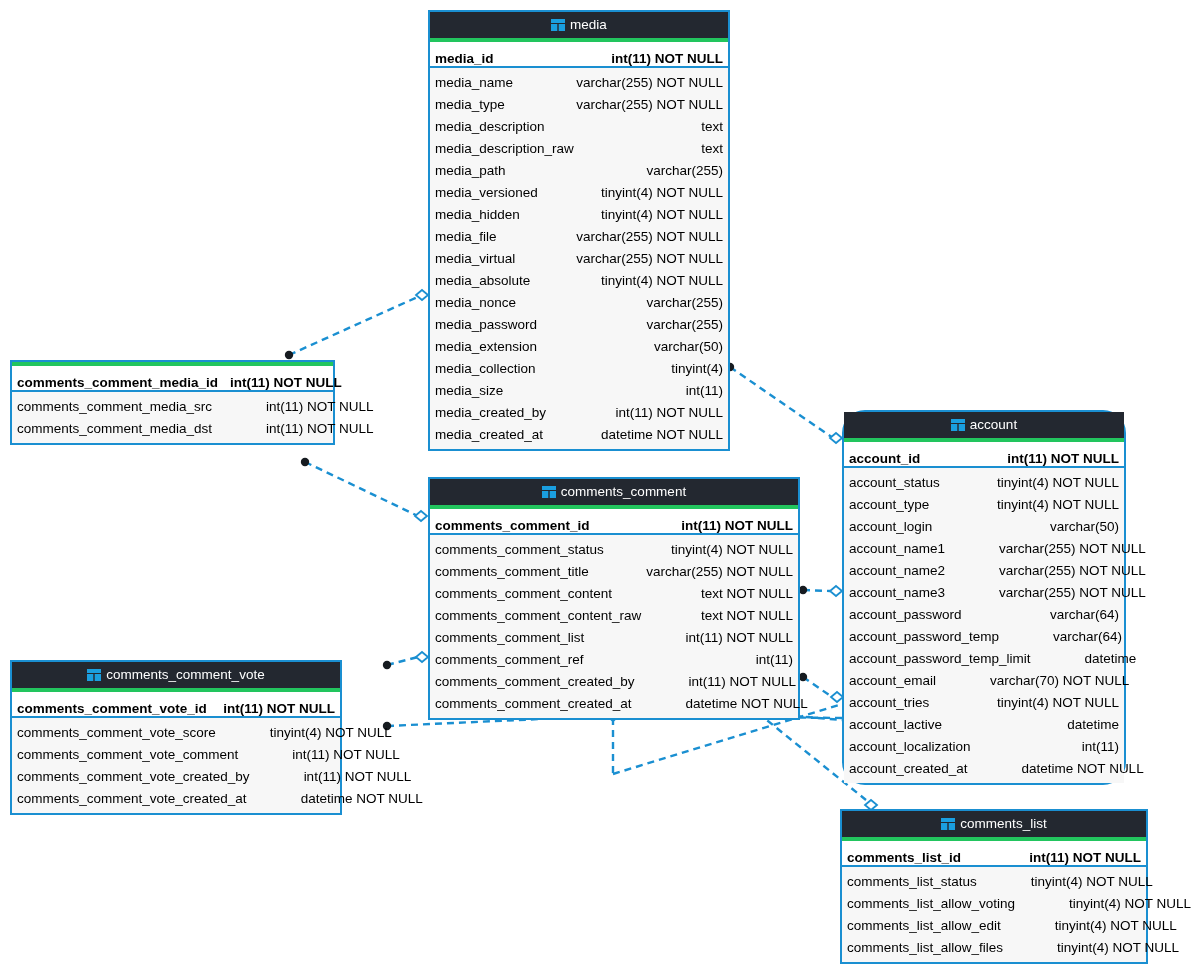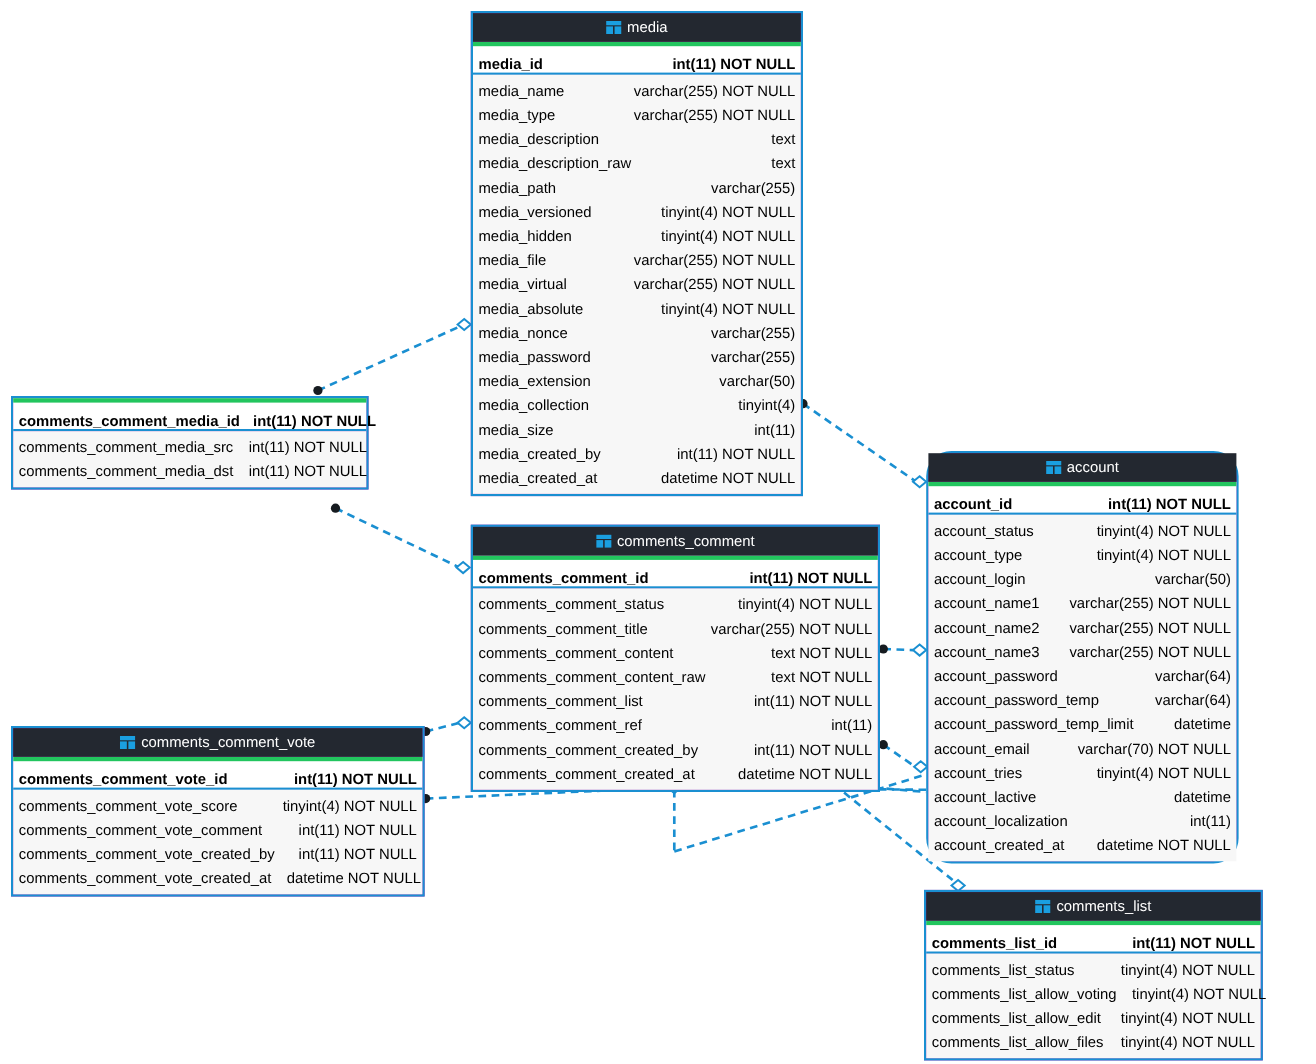--- a/index.html
+++ b/index.html
@@ -24,21 +24,21 @@
     position: absolute;
     left: 0; top: 0;
     width: 1196px;
     height: 967px;
     pointer-events: none;
   }
   .entity {
     position: absolute;
     box-sizing: border-box;
     border: 2px solid #1a8fd1;
-    background: #a21caf;
+    background: #1d4ed8;
     box-shadow: 0 0 0 0 rgba(0,0,0,0);
   }
   .entity-header {
     background: #232830;
     color: #ffffff;
     font-size: 13.5px;
     height: 26px;
     line-height: 26px;
     text-align: center;
     white-space: nowrap;
@@ -72,20 +72,21 @@
   }
   .field-row {
     display: flex;
     justify-content: space-between;
     align-items: center;
     padding: 0 5px;
     height: 22px;
     font-size: 13.5px;
     color: #000;
     white-space: nowrap;
+    gap: 40px;
   }
   .field-row .ftype { margin-left: 14px; color: #000; text-align: center; }
 </style>
 </head>
 <body>
 
 <div id="canvas">
 
   <svg id="edges" viewBox="0 0 1196 967" xmlns="http://www.w3.org/2000/svg">
 
@@ -369,21 +370,21 @@
           <span class="fname">account_localization</span>
           <span class="ftype">int(11)</span>
         </div>
       <div class="field-row">
           <span class="fname">account_created_at</span>
           <span class="ftype">datetime NOT NULL</span>
         </div>
     </div>
   </div>
 
-  <div class="entity" style="left:10px; top:660px; width:376px;">
+  <div class="entity" style="left:10px; top:660px; width:332px;">
     <div class="entity-header">
       <span class="tbl-icon">
         <svg viewBox="0 0 14 12" xmlns="http://www.w3.org/2000/svg">
           <rect x="0" y="0" width="14" height="4" fill="#1a9fe0"></rect>
           <rect x="0" y="5" width="6.3" height="7" fill="#1a9fe0"></rect>
           <rect x="7.7" y="5" width="6.3" height="7" fill="#1a9fe0"></rect>
         </svg>
       </span><span>comments_comment_vote</span>
     </div>
     <div class="pk-row">

